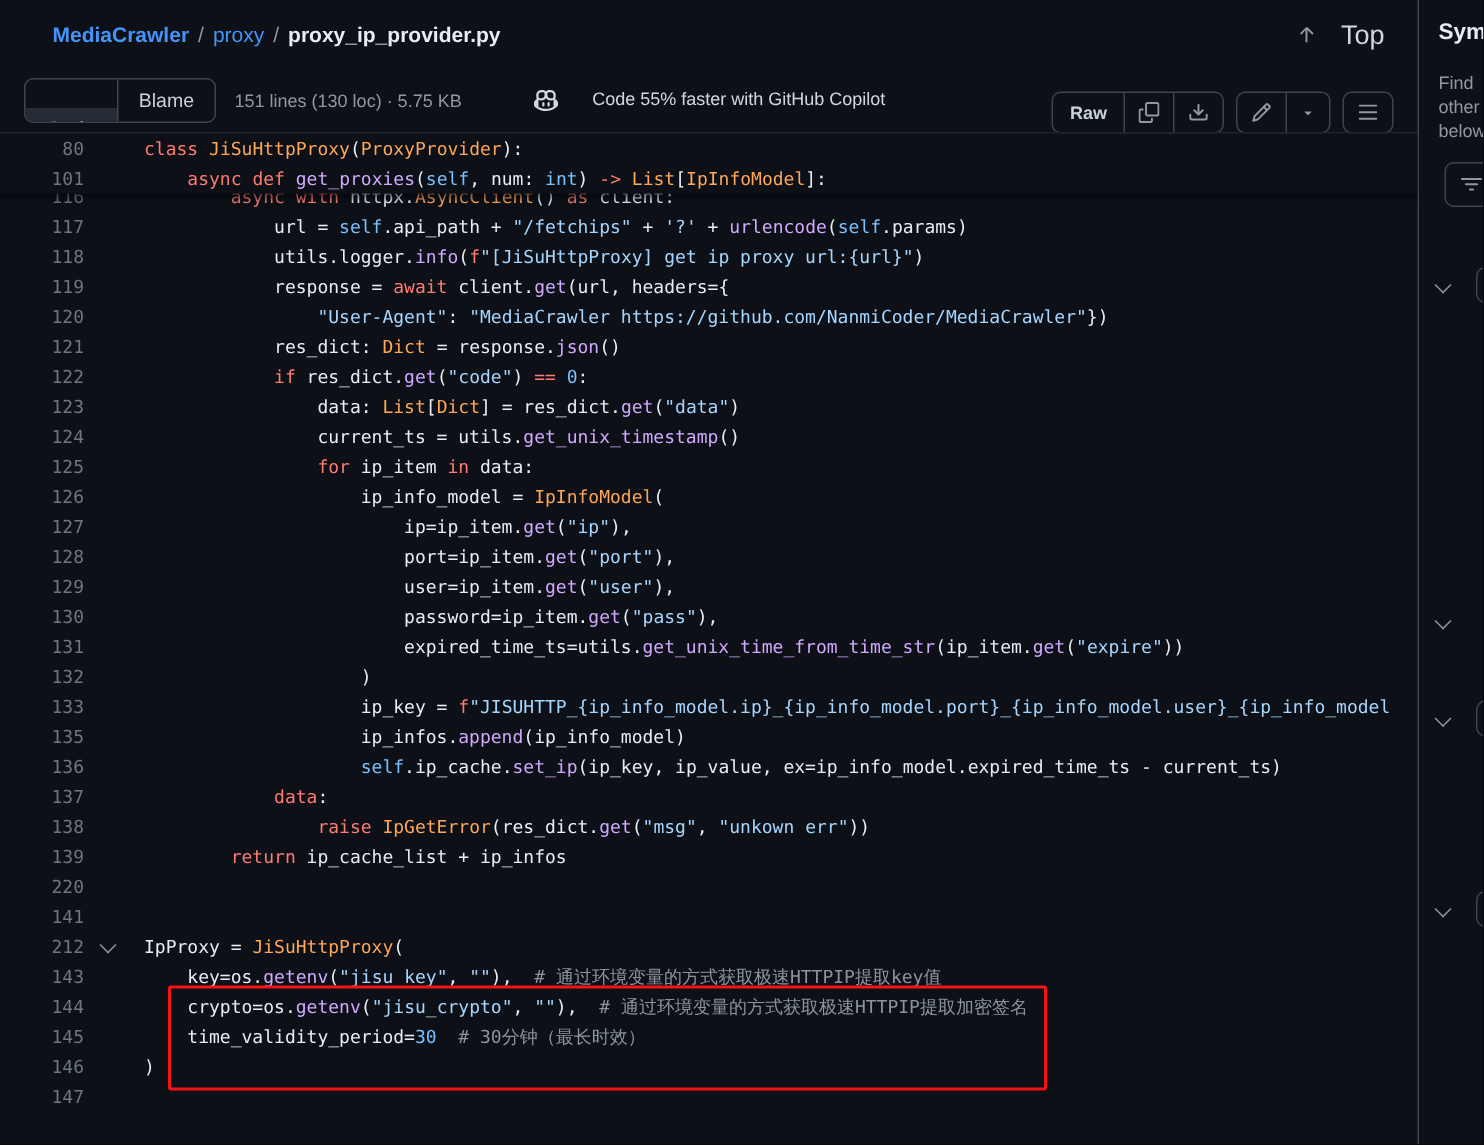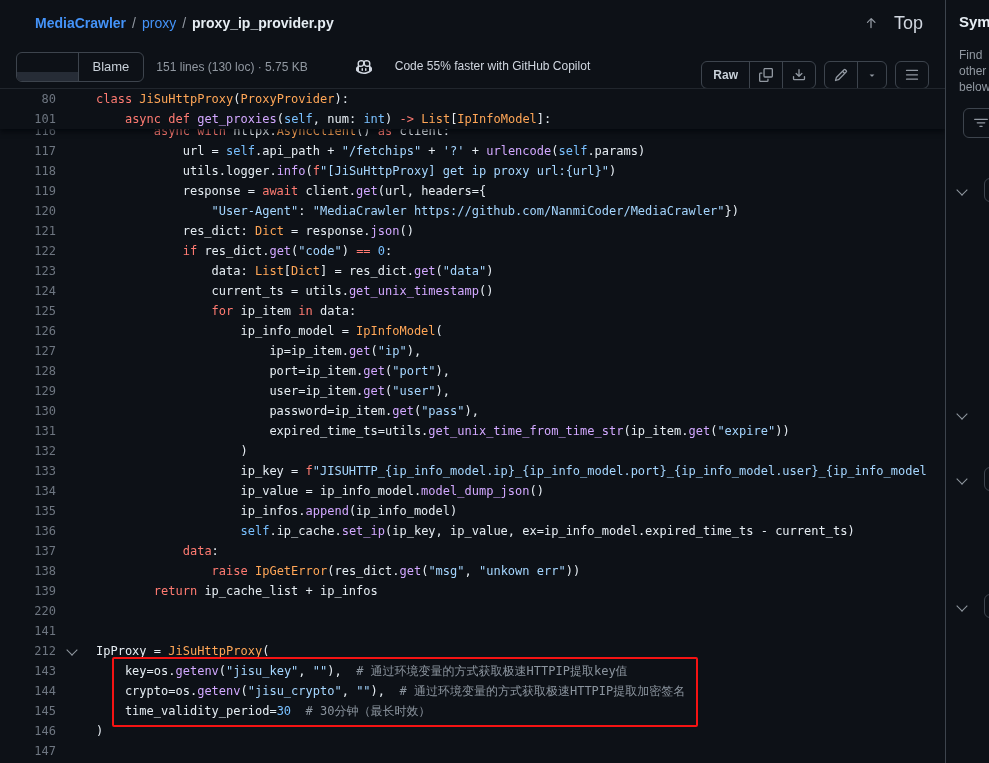--- a/index.html
+++ b/index.html
@@ -227,25 +227,20 @@
           </div>
           <div class="row">
             <span class="ln">132</span>
             <span class="gutter"></span>
             <span class="src"><span class="tk-d">                    )</span></span>
           </div>
           <div class="row">
             <span class="ln">133</span>
             <span class="gutter"></span>
             <span class="src"><span class="tk-d">                    ip_key = </span><span class="tk-k">f</span><span class="tk-s">"JISUHTTP_{ip_info_model.ip}_{ip_info_model.port}_{ip_info_model.user}_{ip_info_model</span></span>
-          </div>
-          <div class="row">
-            <span class="ln">134</span>
-            <span class="gutter"></span>
-            <span class="src"><span class="tk-d">                    ip_value = ip_info_model.</span><span class="tk-f">model_dump_json</span><span class="tk-d">()</span></span>
           </div>
           <div class="row">
             <span class="ln">135</span>
             <span class="gutter"></span>
             <span class="src"><span class="tk-d">                    ip_infos.</span><span class="tk-f">append</span><span class="tk-d">(ip_info_model)</span></span>
           </div>
           <div class="row">
             <span class="ln">136</span>
             <span class="gutter"></span>
             <span class="src"><span class="tk-d">                    </span><span class="tk-b">self</span><span class="tk-d">.ip_cache.</span><span class="tk-f">set_ip</span><span class="tk-d">(ip_key, ip_value, ex=ip_info_model.expired_time_ts - current_ts)</span></span>

